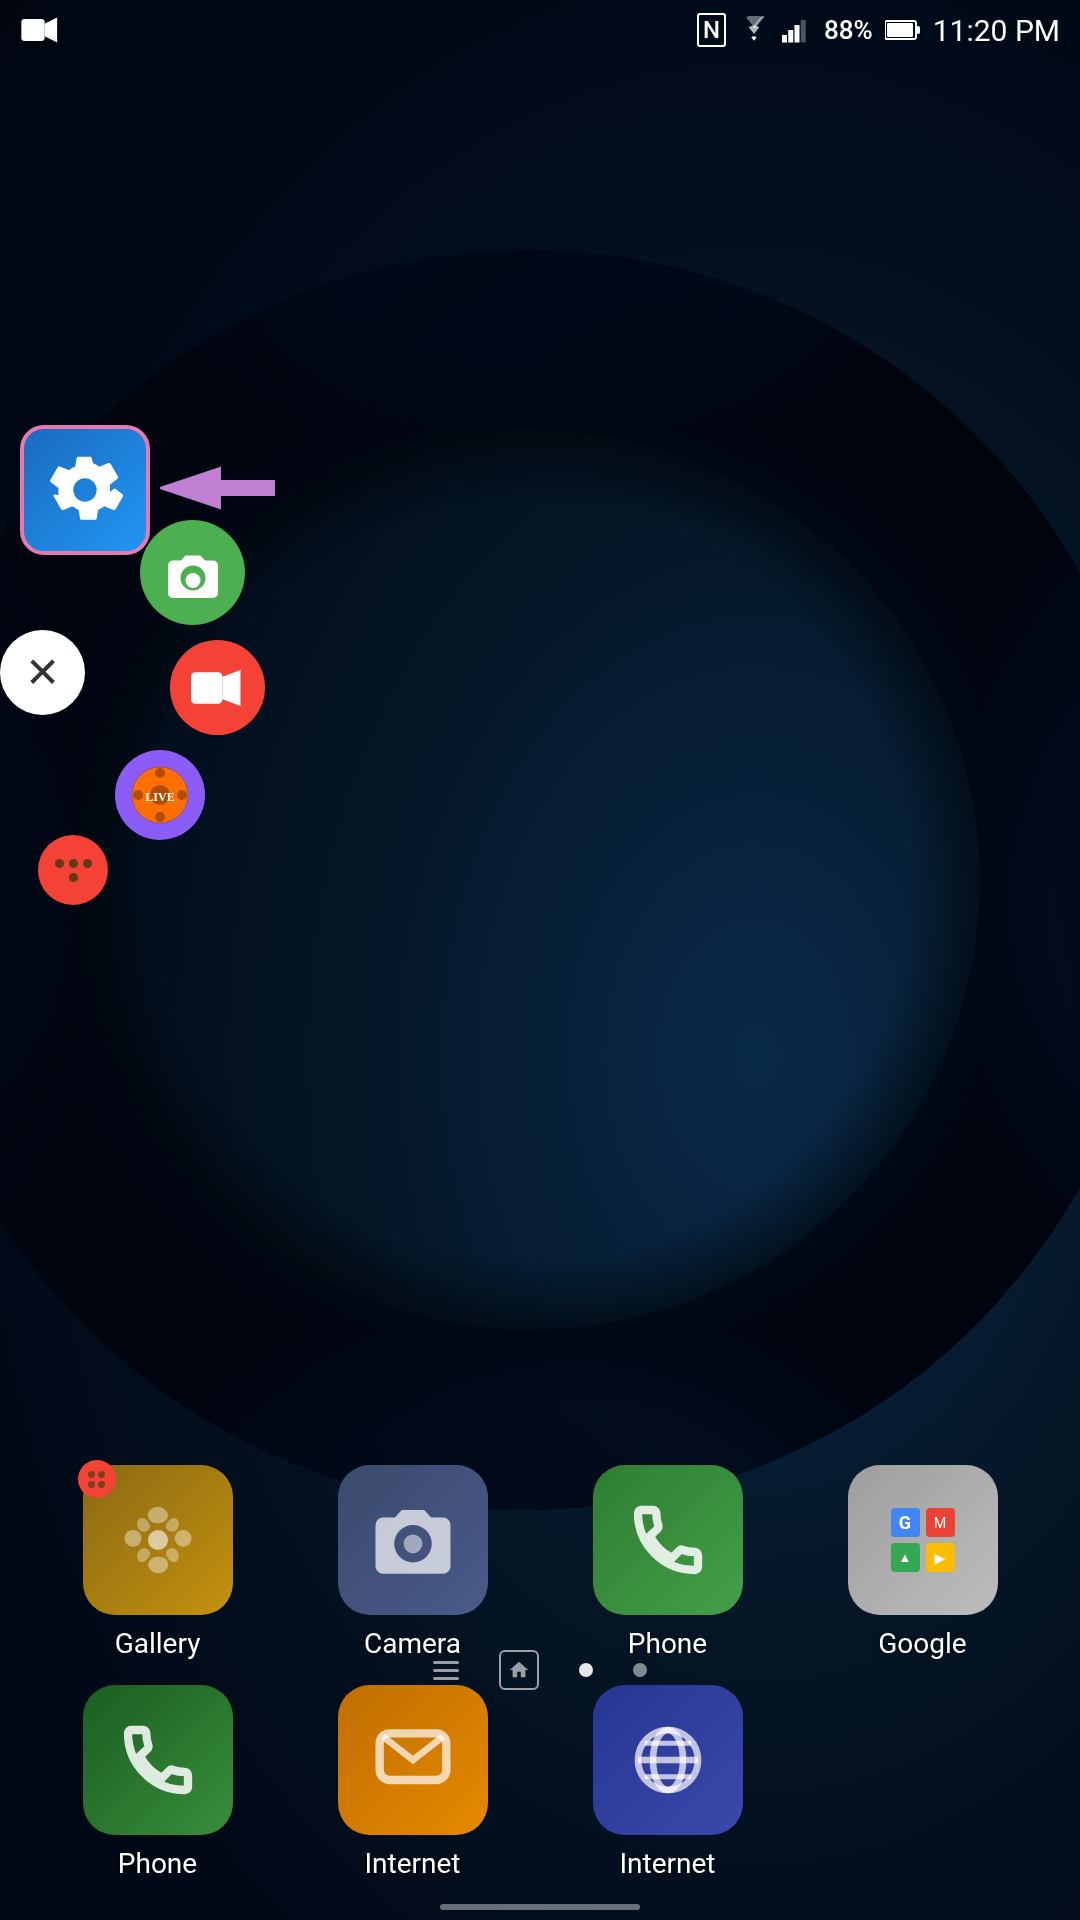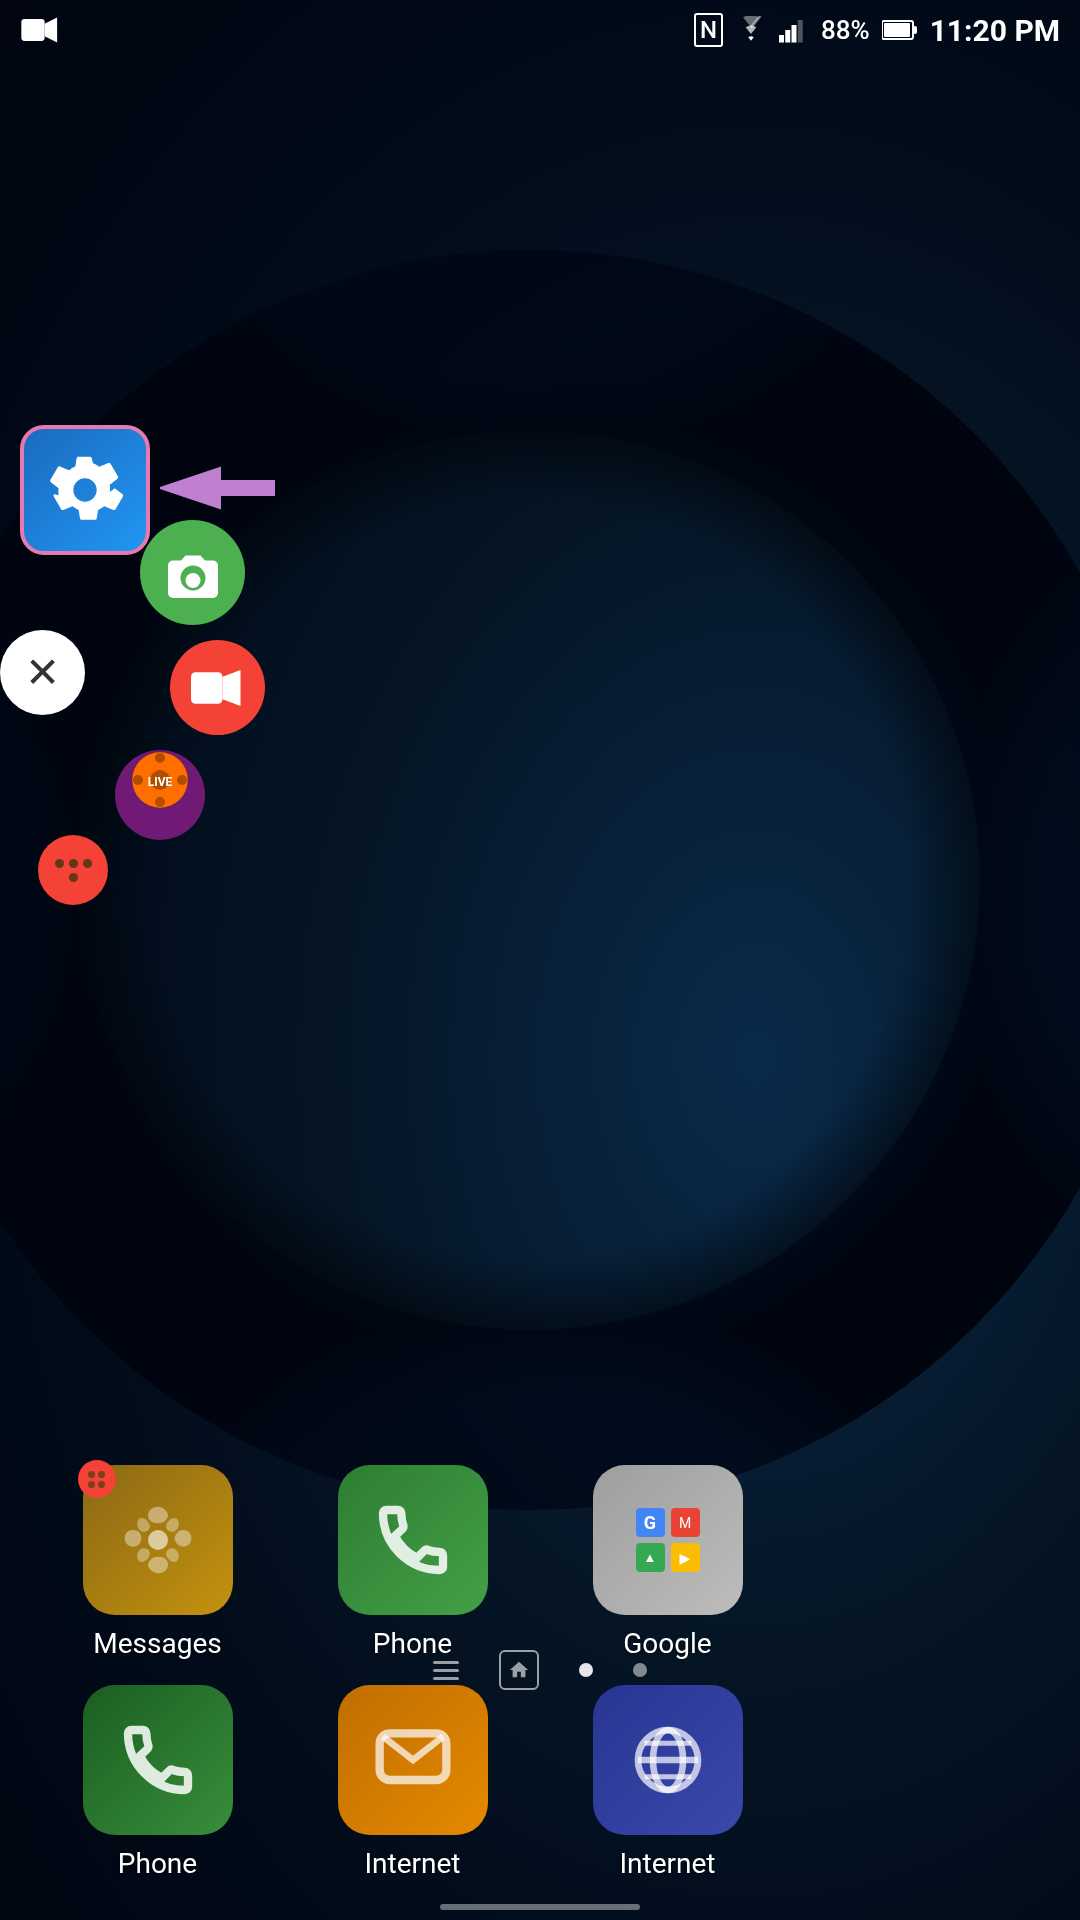--- a/index.html
+++ b/index.html
@@ -59,21 +59,21 @@
 
     .status-right {
       display: flex;
       align-items: center;
       gap: 12px;
       font-size: 26px;
     }
 
     .status-right .time {
       font-size: 30px;
-      font-weight: 700;
+      font-weight: 400;
     }
 
     
     .video-cam-icon {
       width: 40px;
       height: 28px;
       fill: white;
     }
 
     
@@ -151,28 +151,30 @@
       z-index: 45;
     }
 
     
     .floating-live {
       position: absolute;
       top: 750px;
       left: 115px;
       width: 90px;
       height: 90px;
-      background: #701a75;
-      border-radius: 50%;
-      display: flex;
+      background: #8b5cf6;
+      border-radius: 50%;
+      display: flex;
+      align-items: center;
       justify-content: center;
       z-index: 45;
       font-size: 18px;
       color: white;
       font-weight: bold;
+      font-family: Liberation Serif, serif;
     }
 
     
     .red-dot {
       position: absolute;
       top: 835px;
       left: 38px;
       width: 70px;
       height: 70px;
       background: #f44336;
@@ -456,23 +458,32 @@
         <path d="M12 17c-2 0-3 1.5-3 2.5S10.5 22 12 22s3-1 3-2.5S14 17 12 17z" fill="rgba(255,255,255,0.4)"></path>
         <path d="M4.5 9c-1.5 0-2.5 1-2.5 2.5S3 14 4.5 14 7 13 7 11.5 6 9 4.5 9z" fill="rgba(255,255,255,0.4)"></path>
         <path d="M19.5 9c-1.5 0-2.5 1.5-2.5 2.5S18 14 19.5 14 22 13 22 11.5 21 9 19.5 9z" fill="rgba(255,255,255,0.4)"></path>
         <circle cx="12" cy="12" r="3" fill="rgba(255,255,255,0.6)"></circle>
         <path d="M6.5 5.5c-1 1-1 2.5 0 3.5s2.5.5 3-0.5-1-3.5-3-3z" fill="rgba(255,255,255,0.35)"></path>
         <path d="M17.5 5.5c1 1 1 2.5 0 3.5s-2.5.5-3-0.5 1-3.5 3-3z" fill="rgba(255,255,255,0.35)"></path>
         <path d="M6.5 18.5c-1-1-1-2.5 0-3.5s2.5-.5 3 0.5-1 3.5-3 3z" fill="rgba(255,255,255,0.35)"></path>
         <path d="M17.5 18.5c1-1 1-2.5 0-3.5s-2.5-.5-3 0.5 1 3.5 3 3z" fill="rgba(255,255,255,0.35)"></path>
       </svg>
     </div>
-    <span class="app-label">Messages</span>
-  </div>
-
+    <span class="app-label">Gallery</span>
+  </div>
+
+  <div class="app-item">
+    <div class="app-icon icon-camera">
+      <svg width="90" height="80" viewBox="0 0 24 20" fill="rgba(255,255,255,0.7)">
+        <path d="M9 2L7.17 4H4a2 2 0 00-2 2v11a2 2 0 002 2h16a2 2 0 002-2V6a2 2 0 00-2-2h-3.17L15 2H9zM12 16a5 5 0 110-10 5 5 0 010 10z"></path>
+        <circle cx="12" cy="11" r="2.5" fill="rgba(255,255,255,0.5)"></circle>
+      </svg>
+    </div>
+    <span class="app-label">Camera</span>
+  </div>
 
   <div class="app-item">
     <div class="app-icon icon-phone-main">
       <svg width="80" height="80" viewBox="0 0 24 24" fill="none" stroke="rgba(255,255,255,0.85)" stroke-width="2.5" stroke-linecap="round">
         <path d="M6.6 10.8c1.4 2.8 3.8 5.1 6.6 6.6l2.2-2.2c.3-.3.7-.4 1-.2 1.1.4 2.3.6 3.6.6.6 0 1 .4 1 1V20c0 .6-.4 1-1 1-9.4 0-17-7.6-17-17 0-.6.4-1 1-1h3.5c.6 0 1 .4 1 1 0 1.3.2 2.5.6 3.6.1.3 0 .7-.2 1L6.6 10.8z"></path>
       </svg>
     </div>
     <span class="app-label">Phone</span>
   </div>
 

